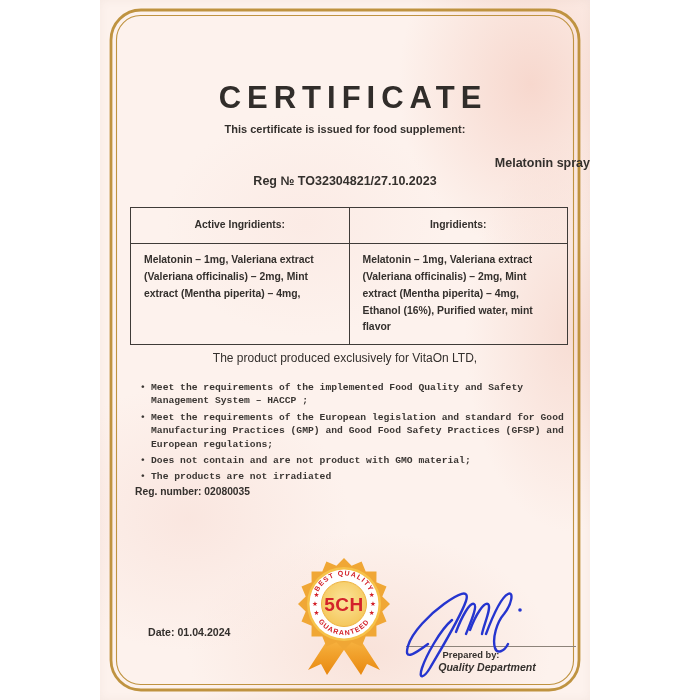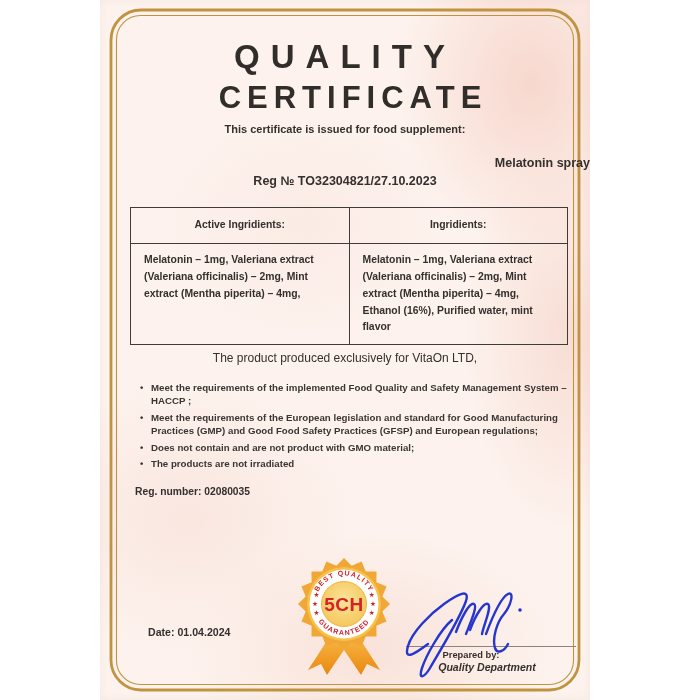--- a/index.html
+++ b/index.html
@@ -45,21 +45,21 @@
   }
   table.ing th{height:36px;text-align:center;vertical-align:middle;font-weight:bold;}
   table.ing td{text-align:left;vertical-align:top;height:88px;}
 
   .exclusive{top:351px;font-size:12px;font-weight:normal;}
   ul.bullets{
     position:absolute;left:40px;top:381px;width:430px;list-style:none;
   }
   ul.bullets li{
     position:relative;padding-left:11px;font-size:9.7px;font-weight:bold;
-    line-height:1.38;margin-bottom:3px;color:#3a3633;
+    line-height:1.38;margin-bottom:3px;color:#3a3633;font-family:Liberation Mono, monospace;
   }
   ul.bullets li::before{
     content:"•";position:absolute;left:0;top:0;font-size:9.5px;
   }
   .regnum{top:486px;left:35px;font-size:10.3px;font-weight:bold;}
   .date{top:626px;left:48px;font-size:10.6px;font-weight:bold;}
 
   .sig-line{top:646px;left:306px;width:170px;border-top:1.1px solid #8d837a;}
   .prepared{top:650px;left:296px;width:150px;text-align:center;font-size:9.3px;font-weight:bold;}
   .department{top:661px;left:312px;width:150px;text-align:center;font-size:10.6px;font-weight:bold;font-style:italic;}
@@ -81,21 +81,20 @@
 <body>
 
 <div class="stage">
   <div class="paper">
 
     <svg class="frame" viewBox="0 0 490 700" aria-hidden="true">
       <rect class="r-outer" x="11" y="10" width="468" height="680" rx="30"></rect>
       <rect class="r-inner" x="16.5" y="15.5" width="457" height="669" rx="24"></rect>
     </svg>
 
-    <div class="abs ctr title-line1">QUALITY</div>
     <div class="abs ctr title-line2">CERTIFICATE</div>
 
     <div class="abs ctr issued">This certificate is issued for food supplement:</div>
     <div class="abs ctr product">Melatonin spray</div>
     <div class="abs ctr regline">Reg № TO32304821/27.10.2023</div>
 
     <table class="ing">
       <thead>
         <tr>
           <th>Active Ingridients:</th>

